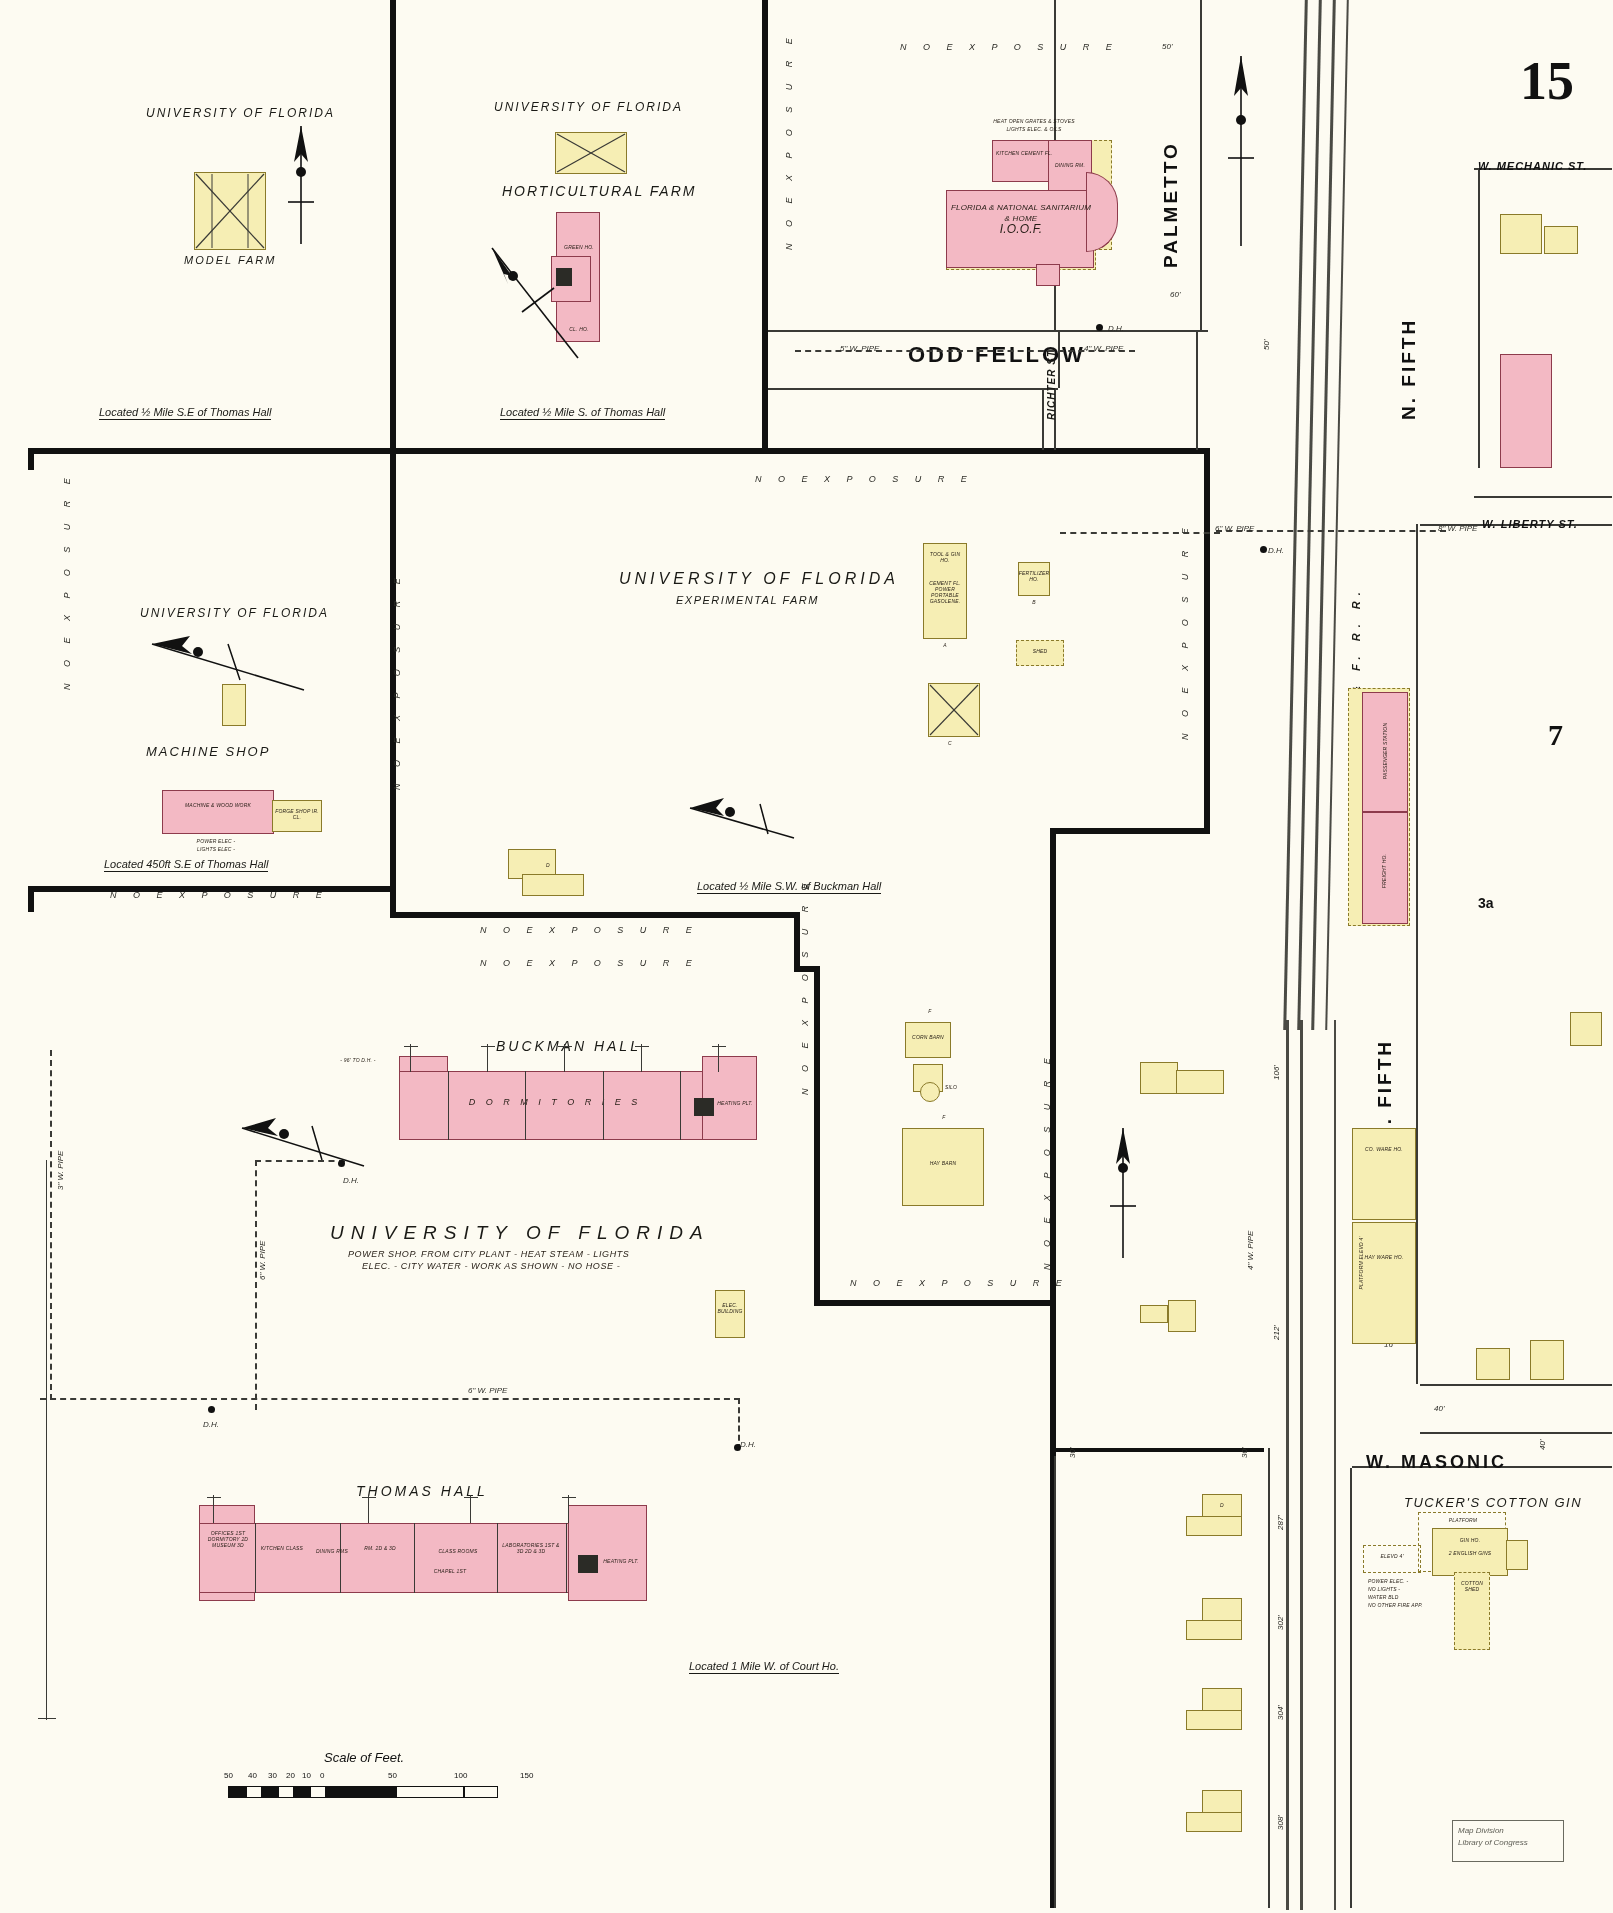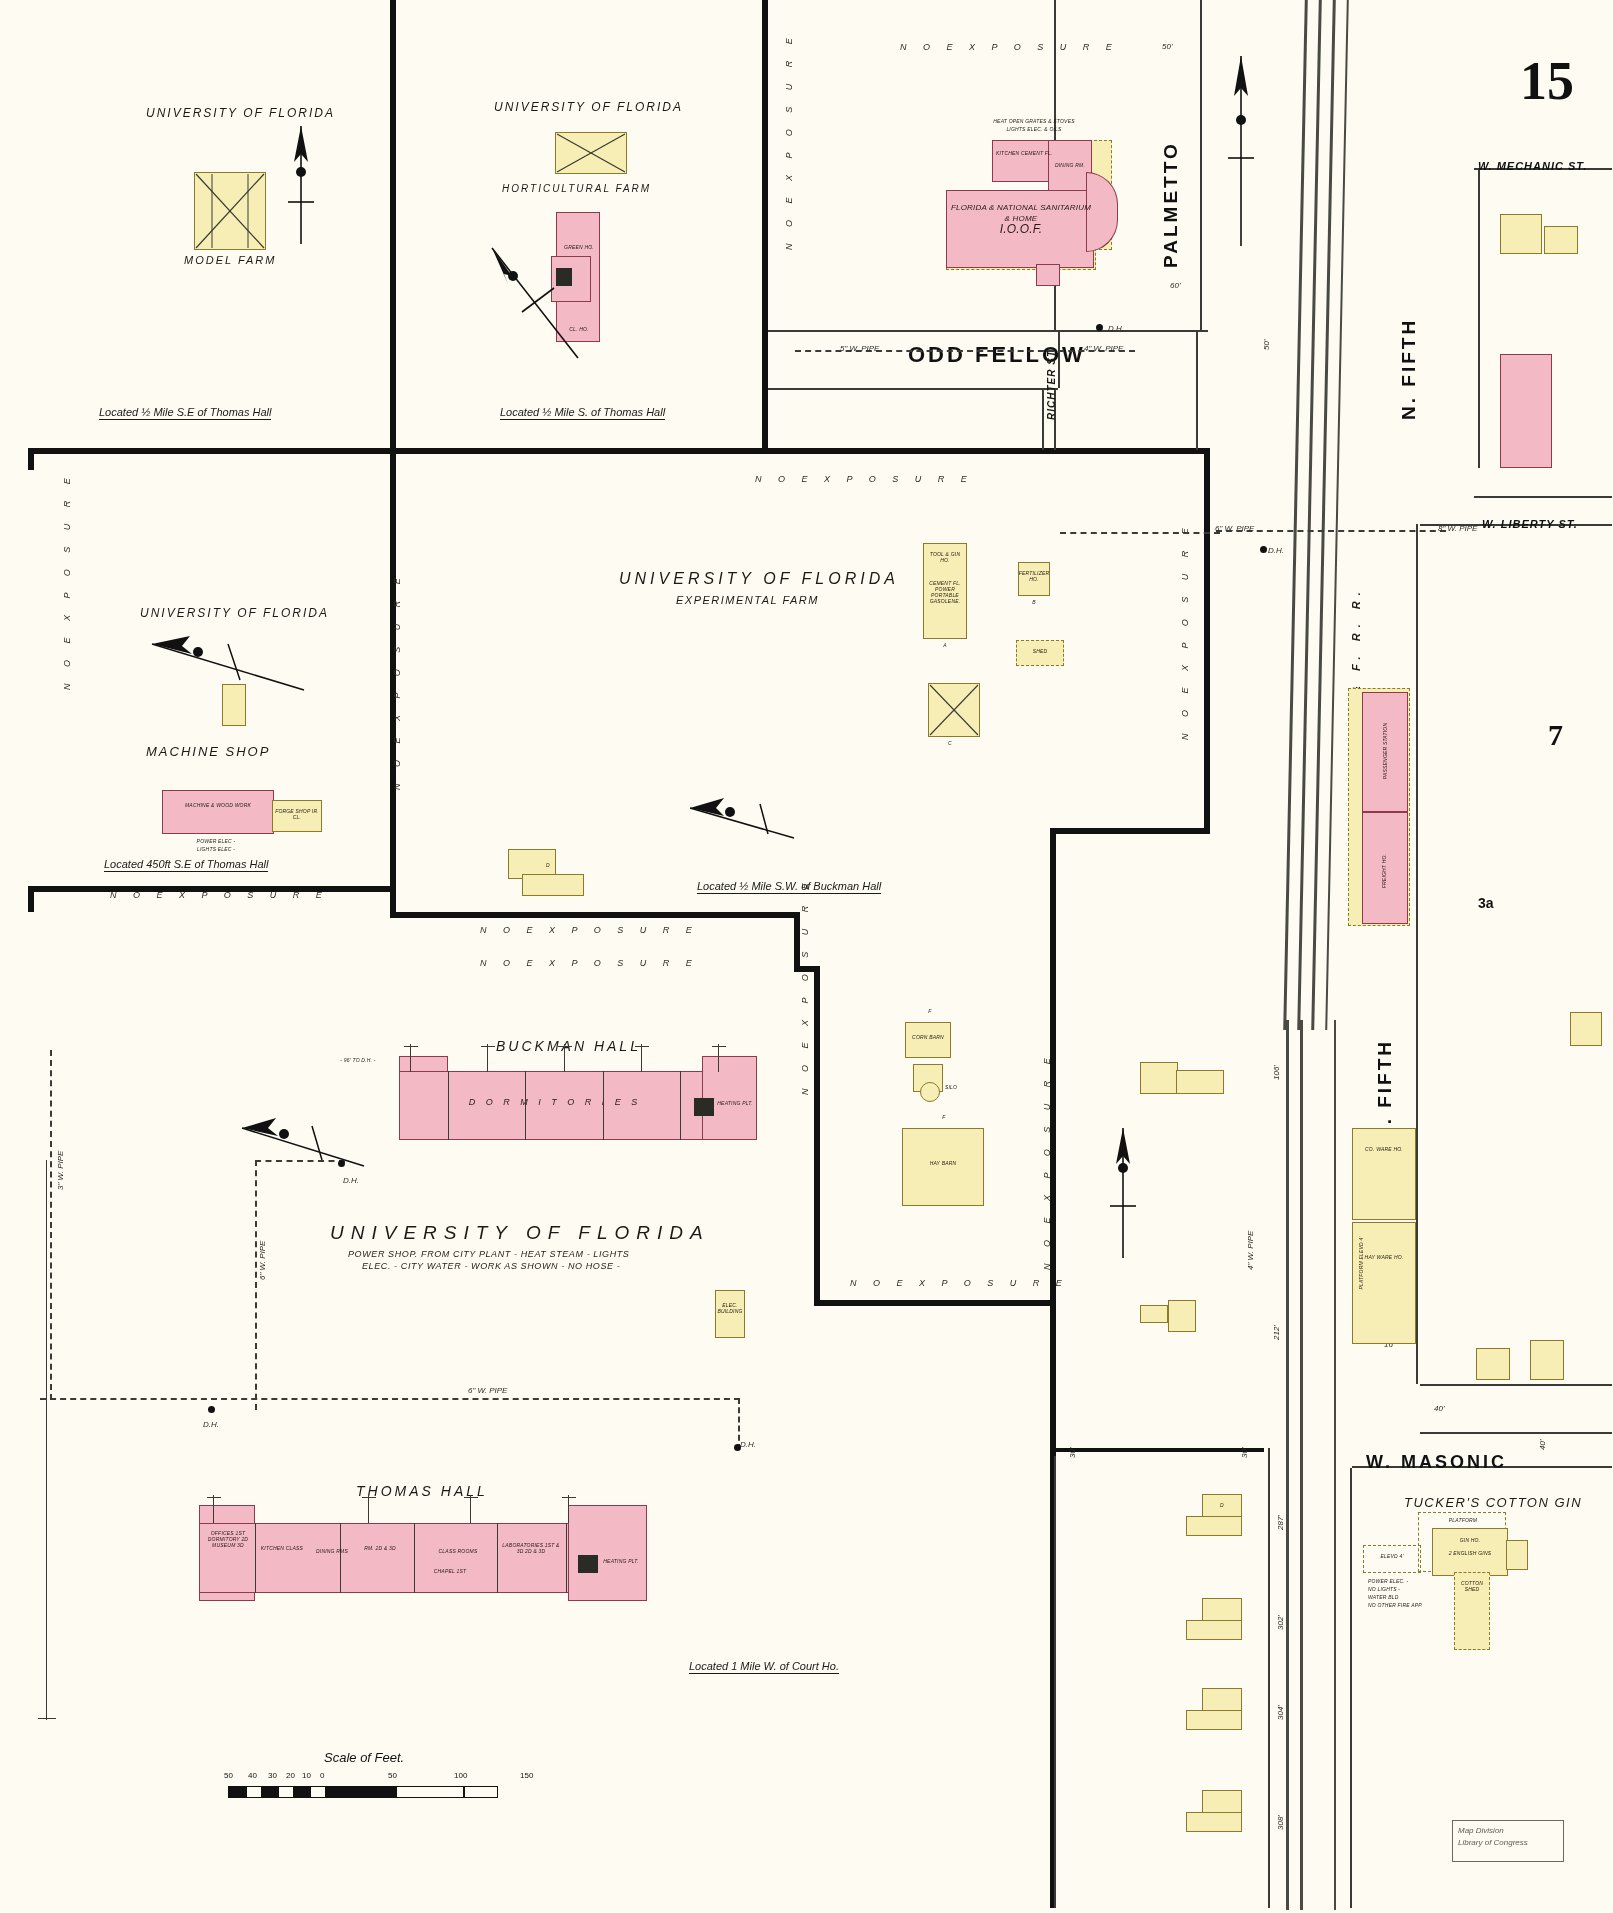--- a/index.html
+++ b/index.html
@@ -192,21 +192,21 @@
     <circle cx="13" cy="54" r="5" fill="#111"></circle>
     <line x1="0" y1="84" x2="26" y2="84" stroke="#111" stroke-width="1.6"></line>
   </svg>
 
   <div class="place place-sm" style="left:494px;top:100px;">UNIVERSITY OF FLORIDA</div>
   <div class="bldg yellow" style="left:555px;top:132px;width:72px;height:42px;"></div>
   <svg class="abs" style="left:555px;top:132px;" width="72" height="42">
     <line x1="2" y1="2" x2="70" y2="40" stroke="#3a3a36" stroke-width="1.2"></line>
     <line x1="70" y1="2" x2="2" y2="40" stroke="#3a3a36" stroke-width="1.2"></line>
   </svg>
-  <div class="place place-sm" style="left:502px;top:183px;font-size:10px;letter-spacing:2px;">HORTICULTURAL FARM</div>
+  <div class="place place-sm" style="left:502px;top:183px;font-size:14px;letter-spacing:2px;">HORTICULTURAL FARM</div>
 
   <div class="bldg pink" style="left:556px;top:212px;width:44px;height:130px;"></div>
   <div class="bldg pink" style="left:551px;top:256px;width:40px;height:46px;"></div>
   <div class="bldg" style="left:556px;top:268px;width:16px;height:18px;background:#2b2b26;"></div>
   <div class="lbl lbl5" style="left:562px;top:244px;width:34px;">GREEN HO.</div>
   <div class="lbl lbl5" style="left:562px;top:326px;width:34px;">CL. HO.</div>
   <div class="located" style="left:500px;top:406px;">Located ½ Mile S. of Thomas Hall</div>
 
   <svg class="arrowwrap" style="left:482px;top:240px;" width="110" height="120">
     <line x1="10" y1="8" x2="96" y2="118" stroke="#111" stroke-width="1.6"></line>
@@ -243,21 +243,21 @@
   <div class="street street-h" style="left:1366px;top:1452px;font-size:18px;">W. MASONIC</div>
   <div class="street street-sm" style="left:1478px;top:160px;font-size:11px;">
     <span>W. MECHANIC ST.</span>
   </div>
   <div class="street street-sm" style="left:1482px;top:518px;font-size:11px;">
     <span>W. LIBERTY ST.</span>
   </div>
   <div class="txt" style="left:1046px;top:420px;transform:rotate(-90deg);transform-origin:0 0;font-size:10px;font-style:italic;font-weight:bold;letter-spacing:1px;">RICHTER ST.</div>
 
   <div class="pipe" style="left:1162px;top:42px;">50'</div>
-  <div class="pipe" style="left:1170px;top:281px;">60'</div>
+  <div class="pipe" style="left:1170px;top:290px;">60'</div>
   <div class="pipe" style="left:1262px;top:350px;transform:rotate(-90deg);transform-origin:0 0;">50'</div>
   <div class="pipe" style="left:1272px;top:1080px;transform:rotate(-90deg);transform-origin:0 0;">106'</div>
   <div class="pipe" style="left:1272px;top:1340px;transform:rotate(-90deg);transform-origin:0 0;">212'</div>
   <div class="pipe" style="left:1068px;top:1458px;transform:rotate(-90deg);transform-origin:0 0;">30'</div>
   <div class="pipe" style="left:1240px;top:1458px;transform:rotate(-90deg);transform-origin:0 0;">30'</div>
   <div class="pipe" style="left:1276px;top:1530px;transform:rotate(-90deg);transform-origin:0 0;">287'</div>
   <div class="pipe" style="left:1276px;top:1630px;transform:rotate(-90deg);transform-origin:0 0;">302'</div>
   <div class="pipe" style="left:1276px;top:1720px;transform:rotate(-90deg);transform-origin:0 0;">304'</div>
   <div class="pipe" style="left:1276px;top:1830px;transform:rotate(-90deg);transform-origin:0 0;">308'</div>
   <div class="pipe" style="left:1434px;top:1404px;">40'</div>

